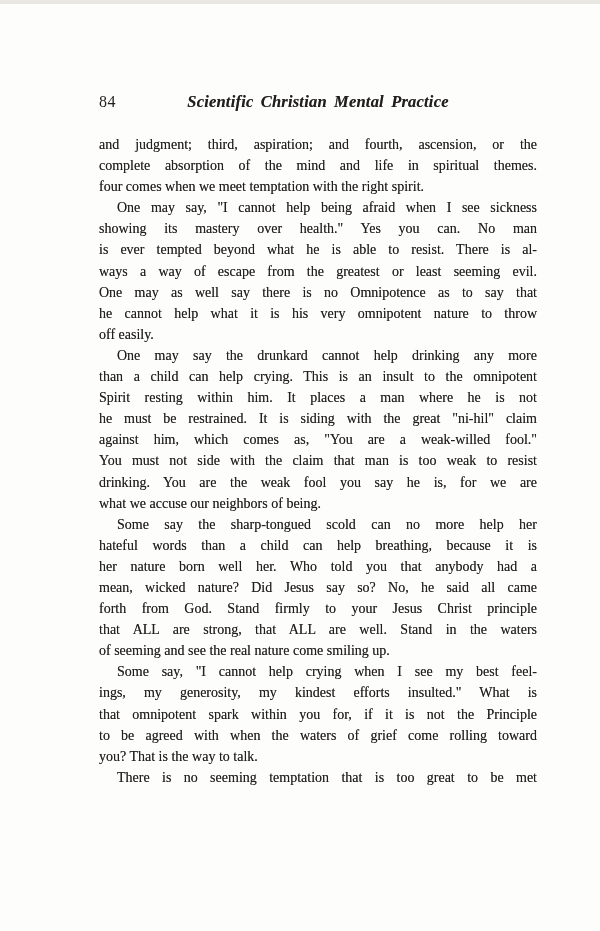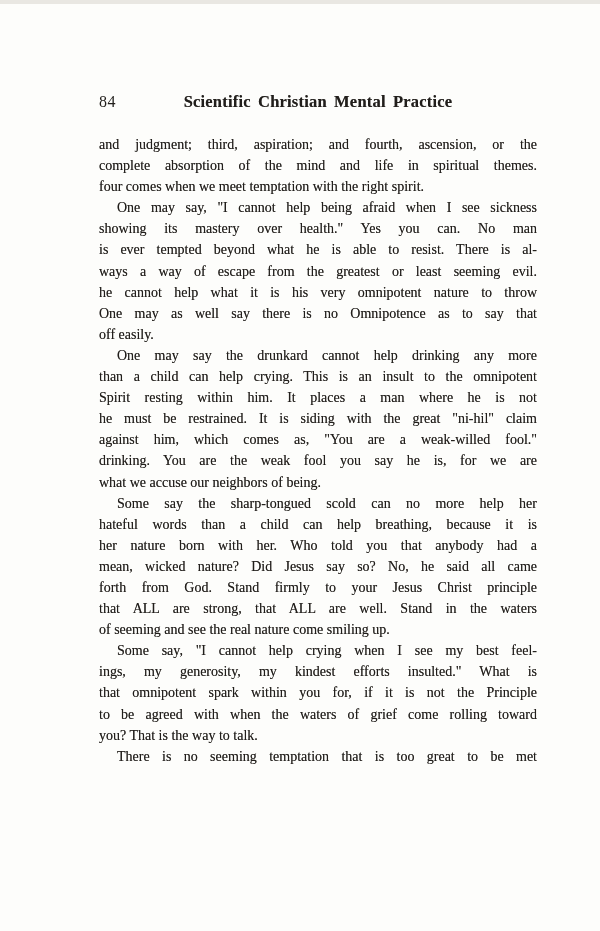--- a/index.html
+++ b/index.html
@@ -27,20 +27,21 @@
   .page-number {
     position: absolute;
     left: 0;
     top: 1px;
     font-size: 16px;
     line-height: 18px;
     letter-spacing: 0.5px;
   }
   .running-title {
     text-align: center;
+    font-style: italic;
     font-weight: 700;
     font-size: 16.5px;
     line-height: 19px;
     word-spacing: 3px;
     letter-spacing: 0.2px;
     text-shadow: 0 0 0.4px rgba(30,27,24,0.55);
   }
   .page-body {
     position: absolute;
     left: 99px;
@@ -75,37 +76,38 @@
       <div class="para">
         <div class="line jl">and judgment; third, aspiration; and fourth, ascension, or the</div>
         <div class="line jl">complete absorption of the mind and life in spiritual themes.</div>
         <div class="line">four comes when we meet temptation with the right spirit.</div>
       </div>
       <div class="para">
         <div class="line jl ind">One may say, "I cannot help being afraid when I see sickness</div>
         <div class="line jl">showing its mastery over health." Yes you can. No man</div>
         <div class="line jl">is ever tempted beyond what he is able to resist. There is al-</div>
         <div class="line jl">ways a way of escape from the greatest or least seeming evil.</div>
+        <div class="line jl">One may as well say there is no Omnipotence as to say that</div>
         <div class="line jl">he cannot help what it is his very omnipotent nature to throw</div>
-        <div class="line jl">One may as well say there is no Omnipotence as to say that</div>
         <div class="line">off easily.</div>
       </div>
       <div class="para">
         <div class="line jl ind">One may say the drunkard cannot help drinking any more</div>
         <div class="line jl">than a child can help crying. This is an insult to the omnipotent</div>
         <div class="line jl">Spirit resting within him. It places a man where he is not</div>
         <div class="line jl">he must be restrained. It is siding with the great "ni-hil" claim</div>
         <div class="line jl">against him, which comes as, "You are a weak-willed fool."</div>
+        <div class="line jl">You must not side with the claim that man is too weak to resist</div>
         <div class="line jl">drinking. You are the weak fool you say he is, for we are</div>
         <div class="line">what we accuse our neighbors of being.</div>
       </div>
       <div class="para">
         <div class="line jl ind">Some say the sharp-tongued scold can no more help her</div>
         <div class="line jl">hateful words than a child can help breathing, because it is</div>
-        <div class="line jl">her nature born with her. Who told you that anybody had a</div>
+        <div class="line jl">her nature born well her. Who told you that anybody had a</div>
         <div class="line jl">mean, wicked nature? Did Jesus say so? No, he said all came</div>
         <div class="line jl">forth from God. Stand firmly to your Jesus Christ principle</div>
         <div class="line jl">that ALL are strong, that ALL are well. Stand in the waters</div>
         <div class="line">of seeming and see the real nature come smiling up.</div>
       </div>
       <div class="para">
         <div class="line jl ind">Some say, "I cannot help crying when I see my best feel-</div>
         <div class="line jl">ings, my generosity, my kindest efforts insulted." What is</div>
         <div class="line jl">that omnipotent spark within you for, if it is not the Principle</div>
         <div class="line jl">to be agreed with when the waters of grief come rolling toward</div>

